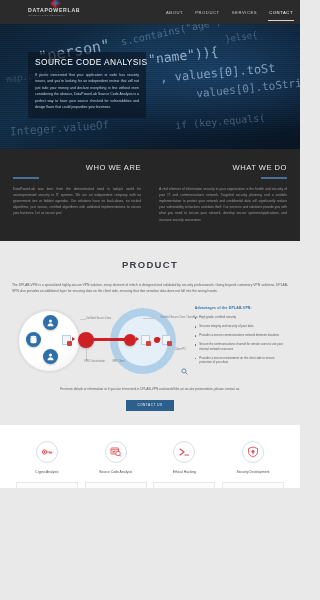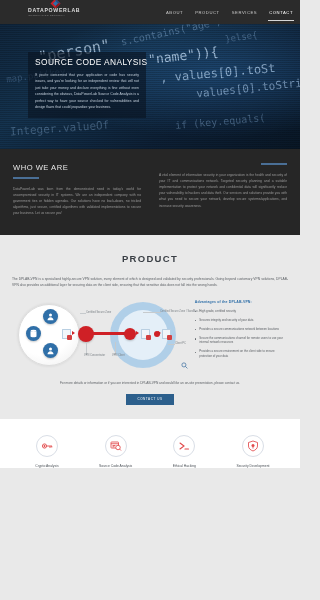--- a/index.html
+++ b/index.html
@@ -3,21 +3,21 @@
 <meta charset="utf-8">
 <style>
   * { box-sizing: border-box; margin: 0; padding: 0; }
   html, body { width: 300px; height: 600px; }
   body {
     font-family: "Liberation Sans", sans-serif;
     background: #e9e9e9;
     overflow: hidden;
     -webkit-font-smoothing: antialiased;
   }
-  .page { width: 300px; height: 468px; position: relative; overflow: hidden; }
+  .page { width: 300px; height: 600px; position: relative; overflow: hidden; }
 
   
   .header {
     height: 24px;
     background: #2b2b2b;
     display: flex;
     align-items: center;
     justify-content: space-between;
     padding: 0 7px 0 28px;
     position: relative;
@@ -92,21 +92,21 @@
 
   
   .about {
     background: #262626; padding: 14px 13px 18px 13px;
     display: flex; gap: 18px;
   }
   .about-col { flex: 1; }
   .about-col.right { text-align: right; }
   .about-h {
     font-size: 7.6px; color: #e8e8e8; letter-spacing: 0.5px;
-    font-weight: normal; margin-bottom: 5px;
+    font-weight: normal; margin-bottom: 5px; text-align: right;
   }
   .about-rule { width: 26px; height: 1.5px; background: #4a6f96; margin-bottom: 7px; }
   .about-col.right .about-rule { margin-left: auto; }
   .about-p {
     font-size: 3.3px; line-height: 6.2px; color: #9a9a9a; text-align: justify;
   }
 
   
   .product { background: #e9e9e9; padding: 18px 12px 0 12px; }
   .sec-title {
@@ -281,20 +281,21 @@
     </div>
   </div>
 
   <div class="about">
     <div class="about-col left">
       <div class="about-h">WHO WE ARE</div>
       <div class="about-rule"></div>
       <div class="about-p">DataPowerLab was born from the demonstrated need in today's world for uncompromised security in IT systems. We are an independent company with no government ties or hidden agendas. Our solutions have no back-doors, no tricked algorithms, just secure, certified algorithms with validated implementations to secure your business. Let us secure you!</div>
     </div>
     <div class="about-col right">
+      <div class="about-h">WHAT WE DO</div>
       <div class="about-rule"></div>
       <div class="about-p">A vital element of information security in your organization is the health and security of your IT and communications network. Targeted security planning and a suitable implementation to protect your network and confidential data will significantly reduce your vulnerability to hackers and data theft. Our services and solutions provide you with what you need to secure your network, develop secure systems/applications, and increase security awareness.</div>
     </div>
   </div>
 
   <div class="product">
     <div class="sec-title">PRODUCT</div>
     <div class="product-intro">The DPLAB-VPN is a specialized highly-secure VPN solution, every element of which is designed and validated by security professionals. Going beyond customary VPN solutions, DPLAB-VPN also provides an additional layer for securing data on the client side, ensuring that that sensitive data does not fall into the wrong hands.</div>
 
     <div class="product-body">

